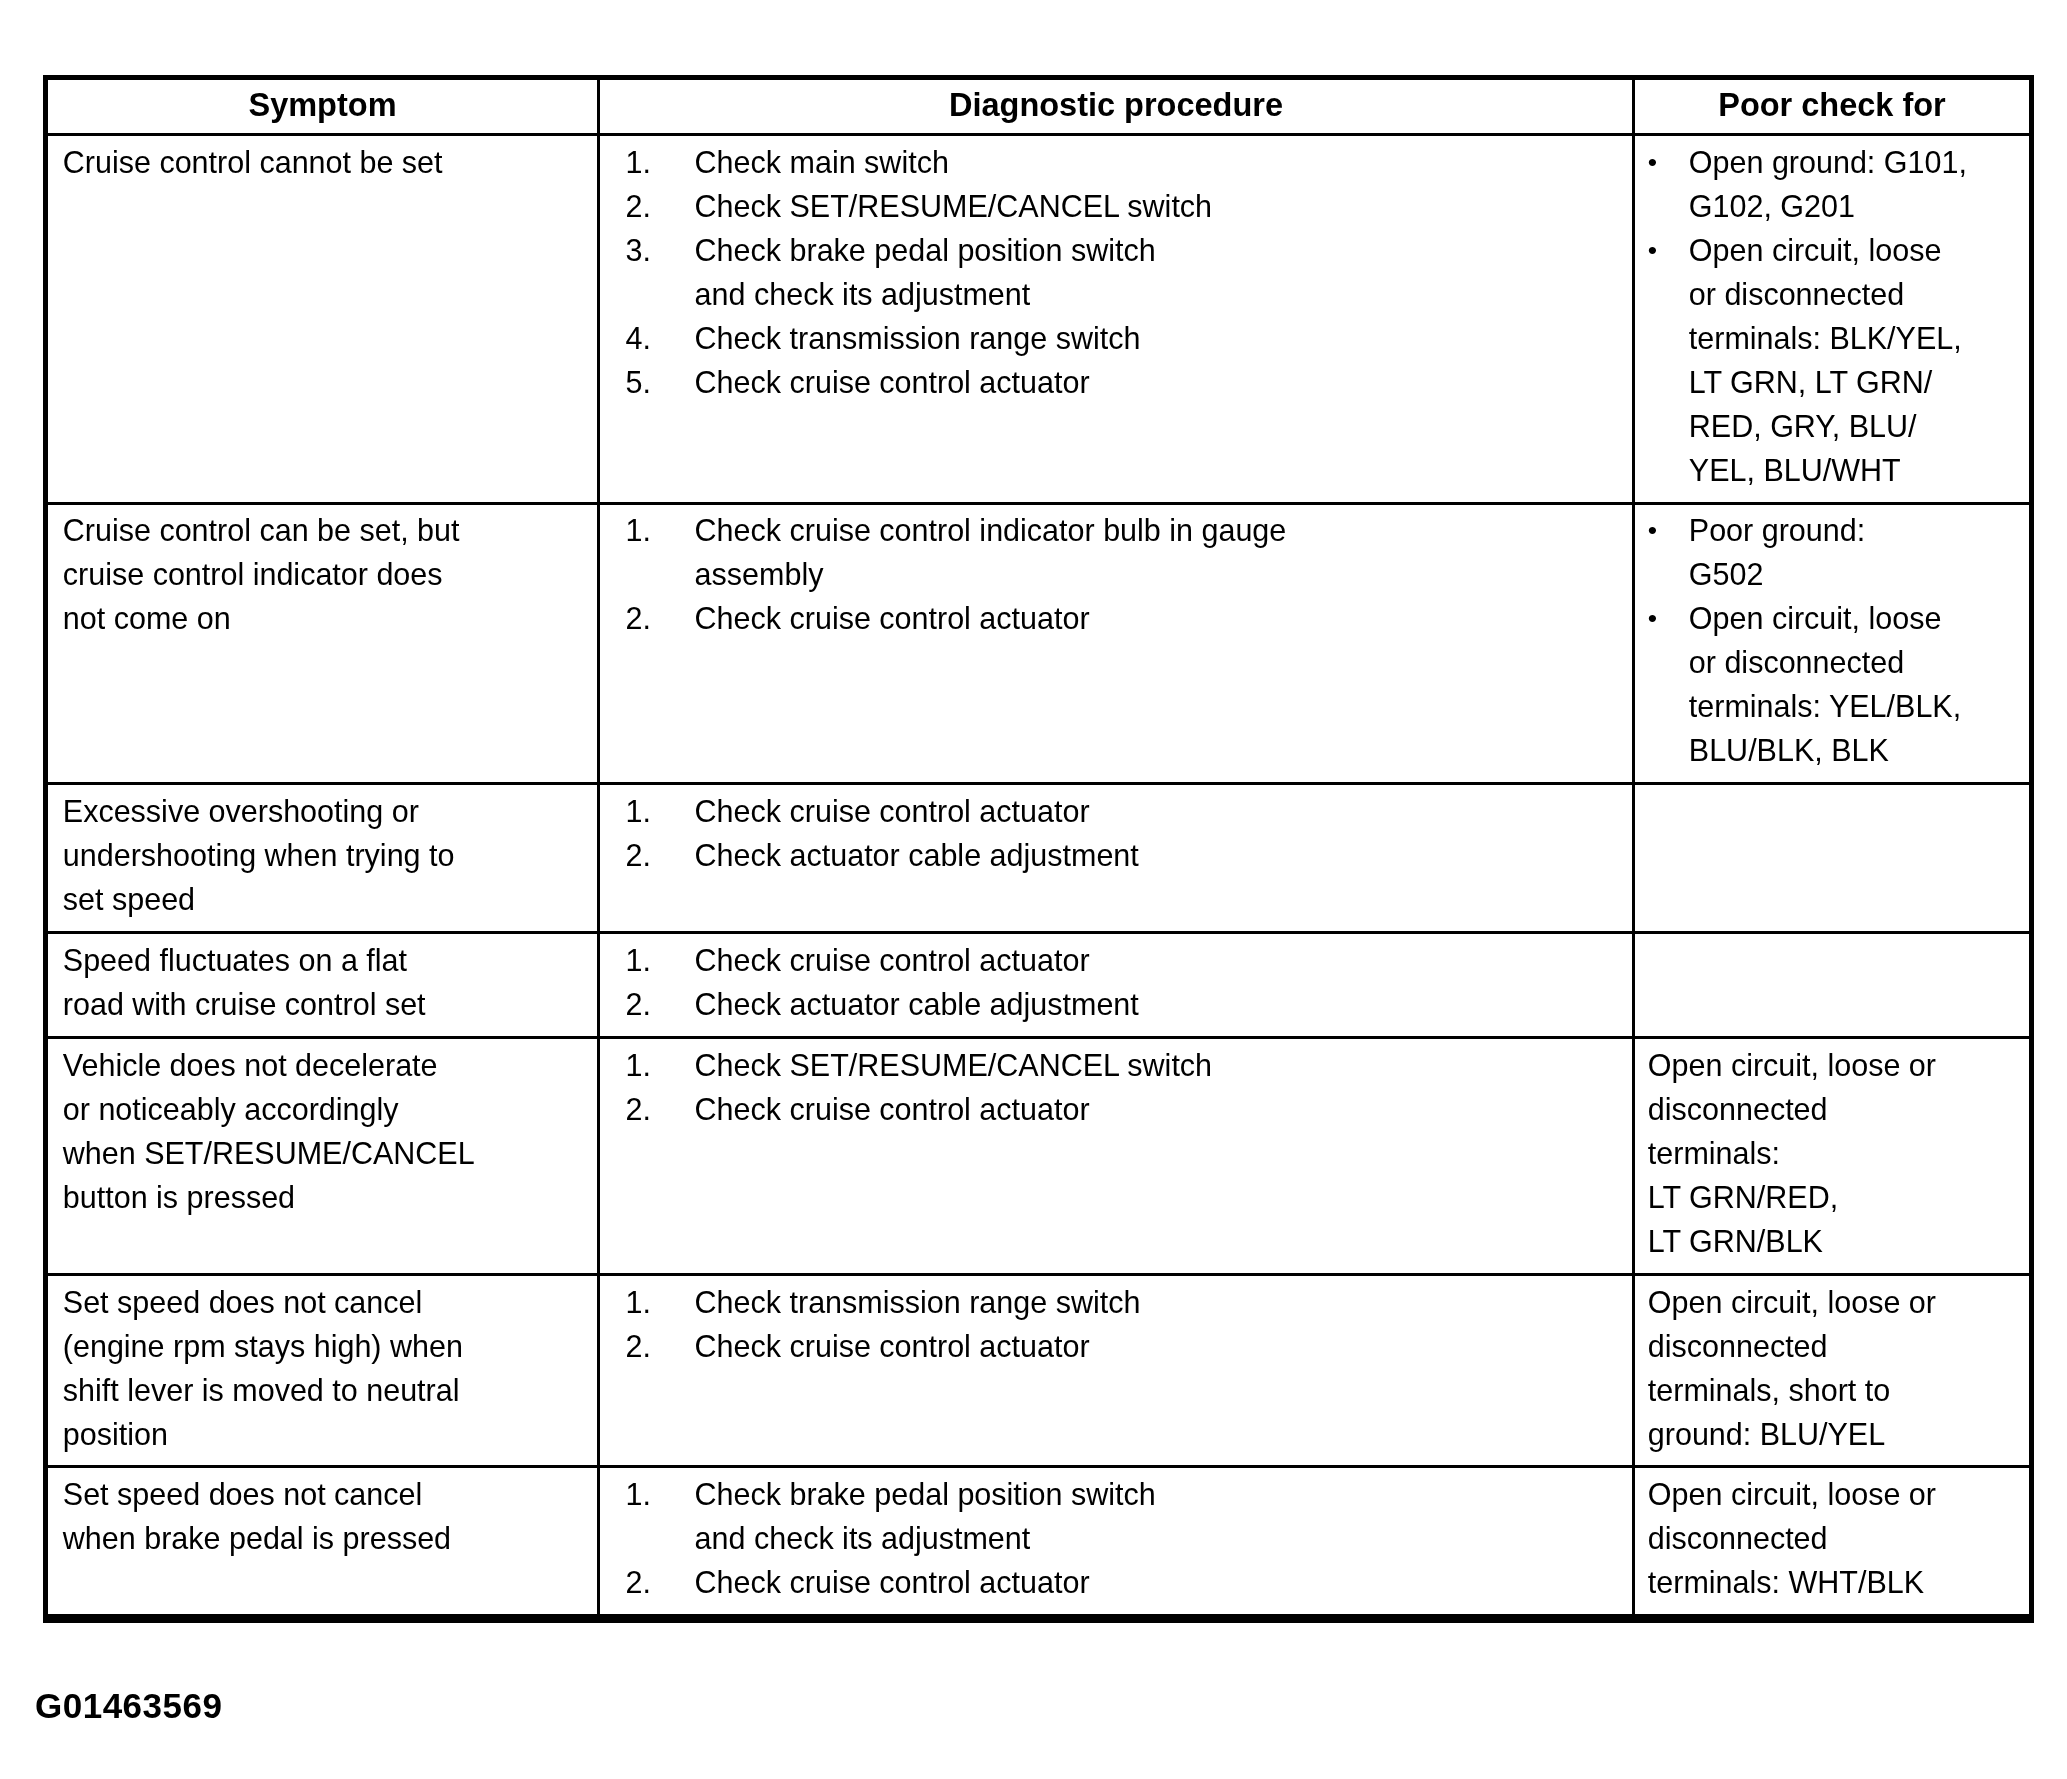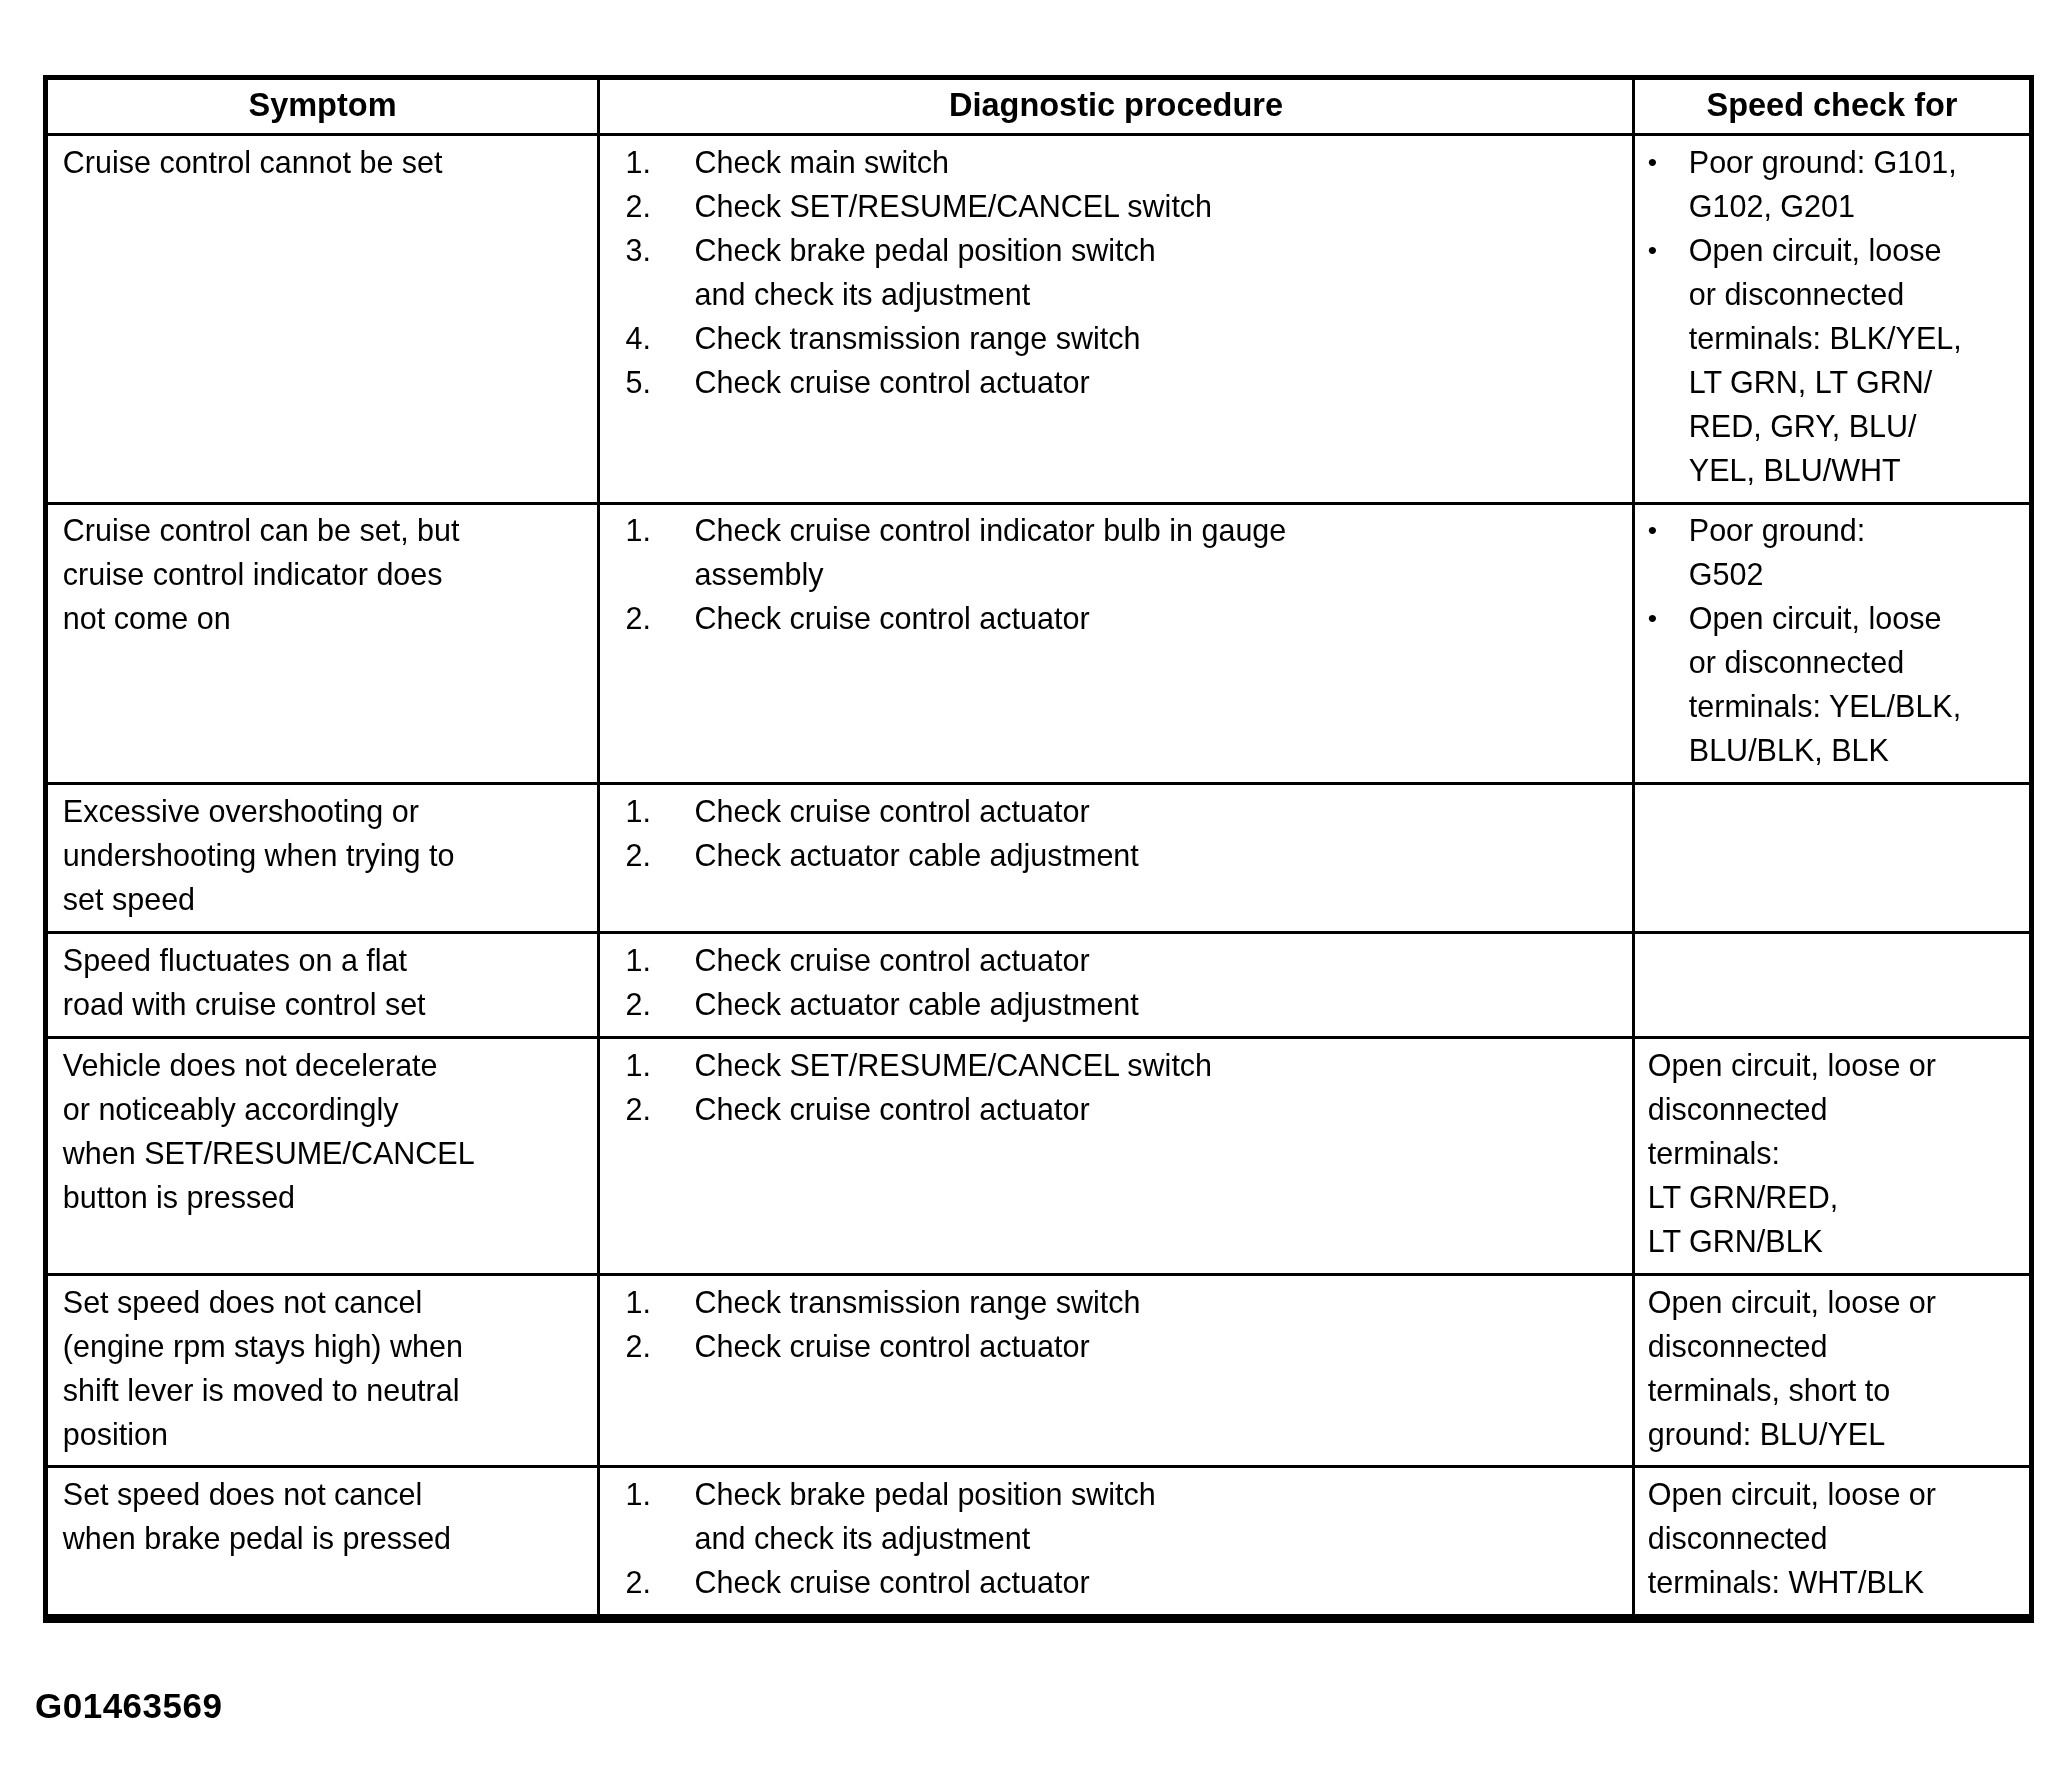--- a/index.html
+++ b/index.html
@@ -71,21 +71,21 @@
   <table class="diag">
     <colgroup>
       <col class="c-symptom">
       <col class="c-proc">
       <col class="c-also">
     </colgroup>
     <thead>
       <tr>
         <th>Symptom</th>
         <th>Diagnostic procedure</th>
-        <th>Speed check for</th>
+        <th>Poor check for</th>
       </tr>
     </thead>
     <tbody>
         <tr>
           <td class="sym">
             <div class="item plain">
               <span class="text">Cruise control cannot be set</span>
             </div>
           </td>
           <td class="proc">
@@ -107,21 +107,21 @@
               <span class="text">Check transmission range switch</span>
             </div>
             <div class="item numbered">
               <span class="marker">5.</span>
               <span class="text">Check cruise control actuator</span>
             </div>
           </td>
           <td class="also">
             <div class="item bulleted">
               <span class="marker">•</span>
-              <span class="text">Poor ground: G101,
+              <span class="text">Open ground: G101,
 G102, G201</span>
             </div>
             <div class="item bulleted">
               <span class="marker">•</span>
               <span class="text">Open circuit, loose
 or disconnected
 terminals: BLK/YEL,
 LT GRN, LT GRN/
 RED, GRY, BLU/
 YEL, BLU/WHT</span>

